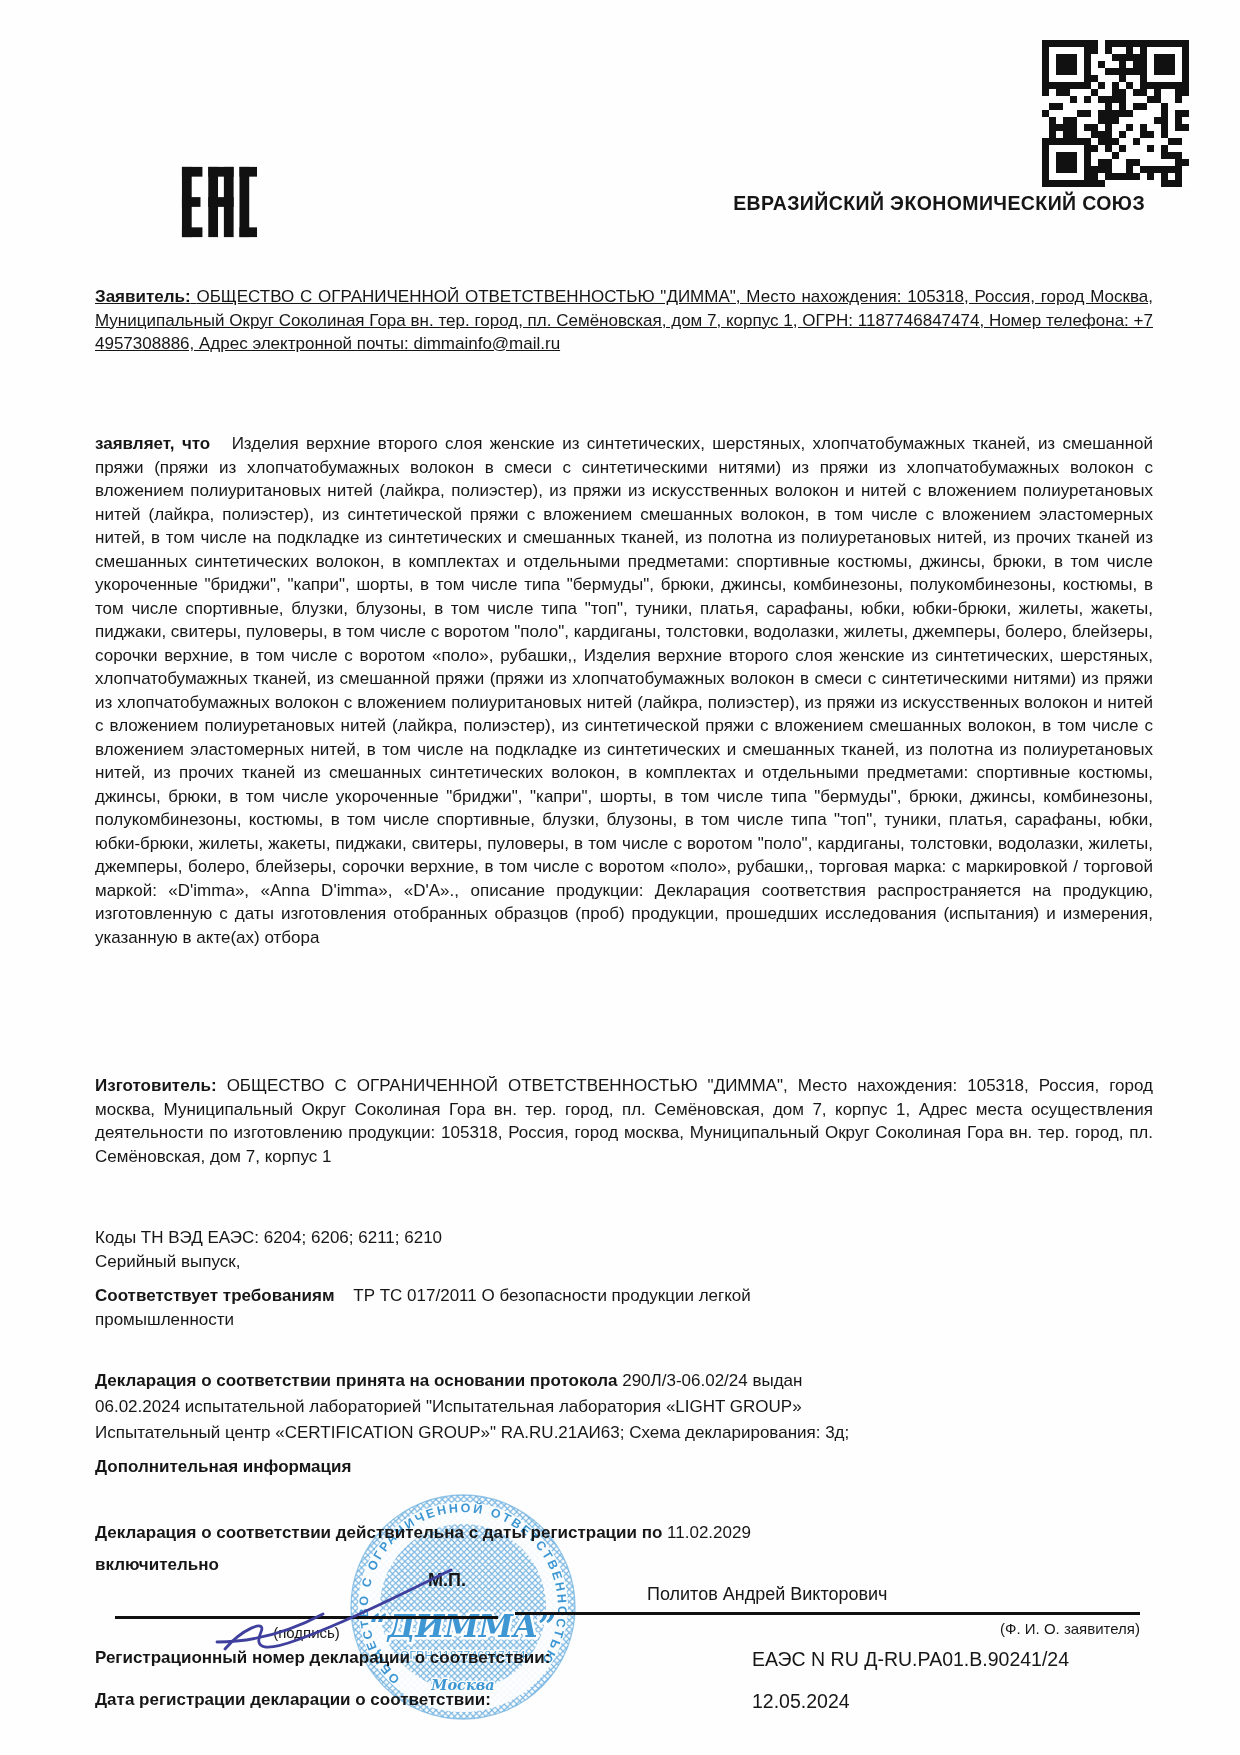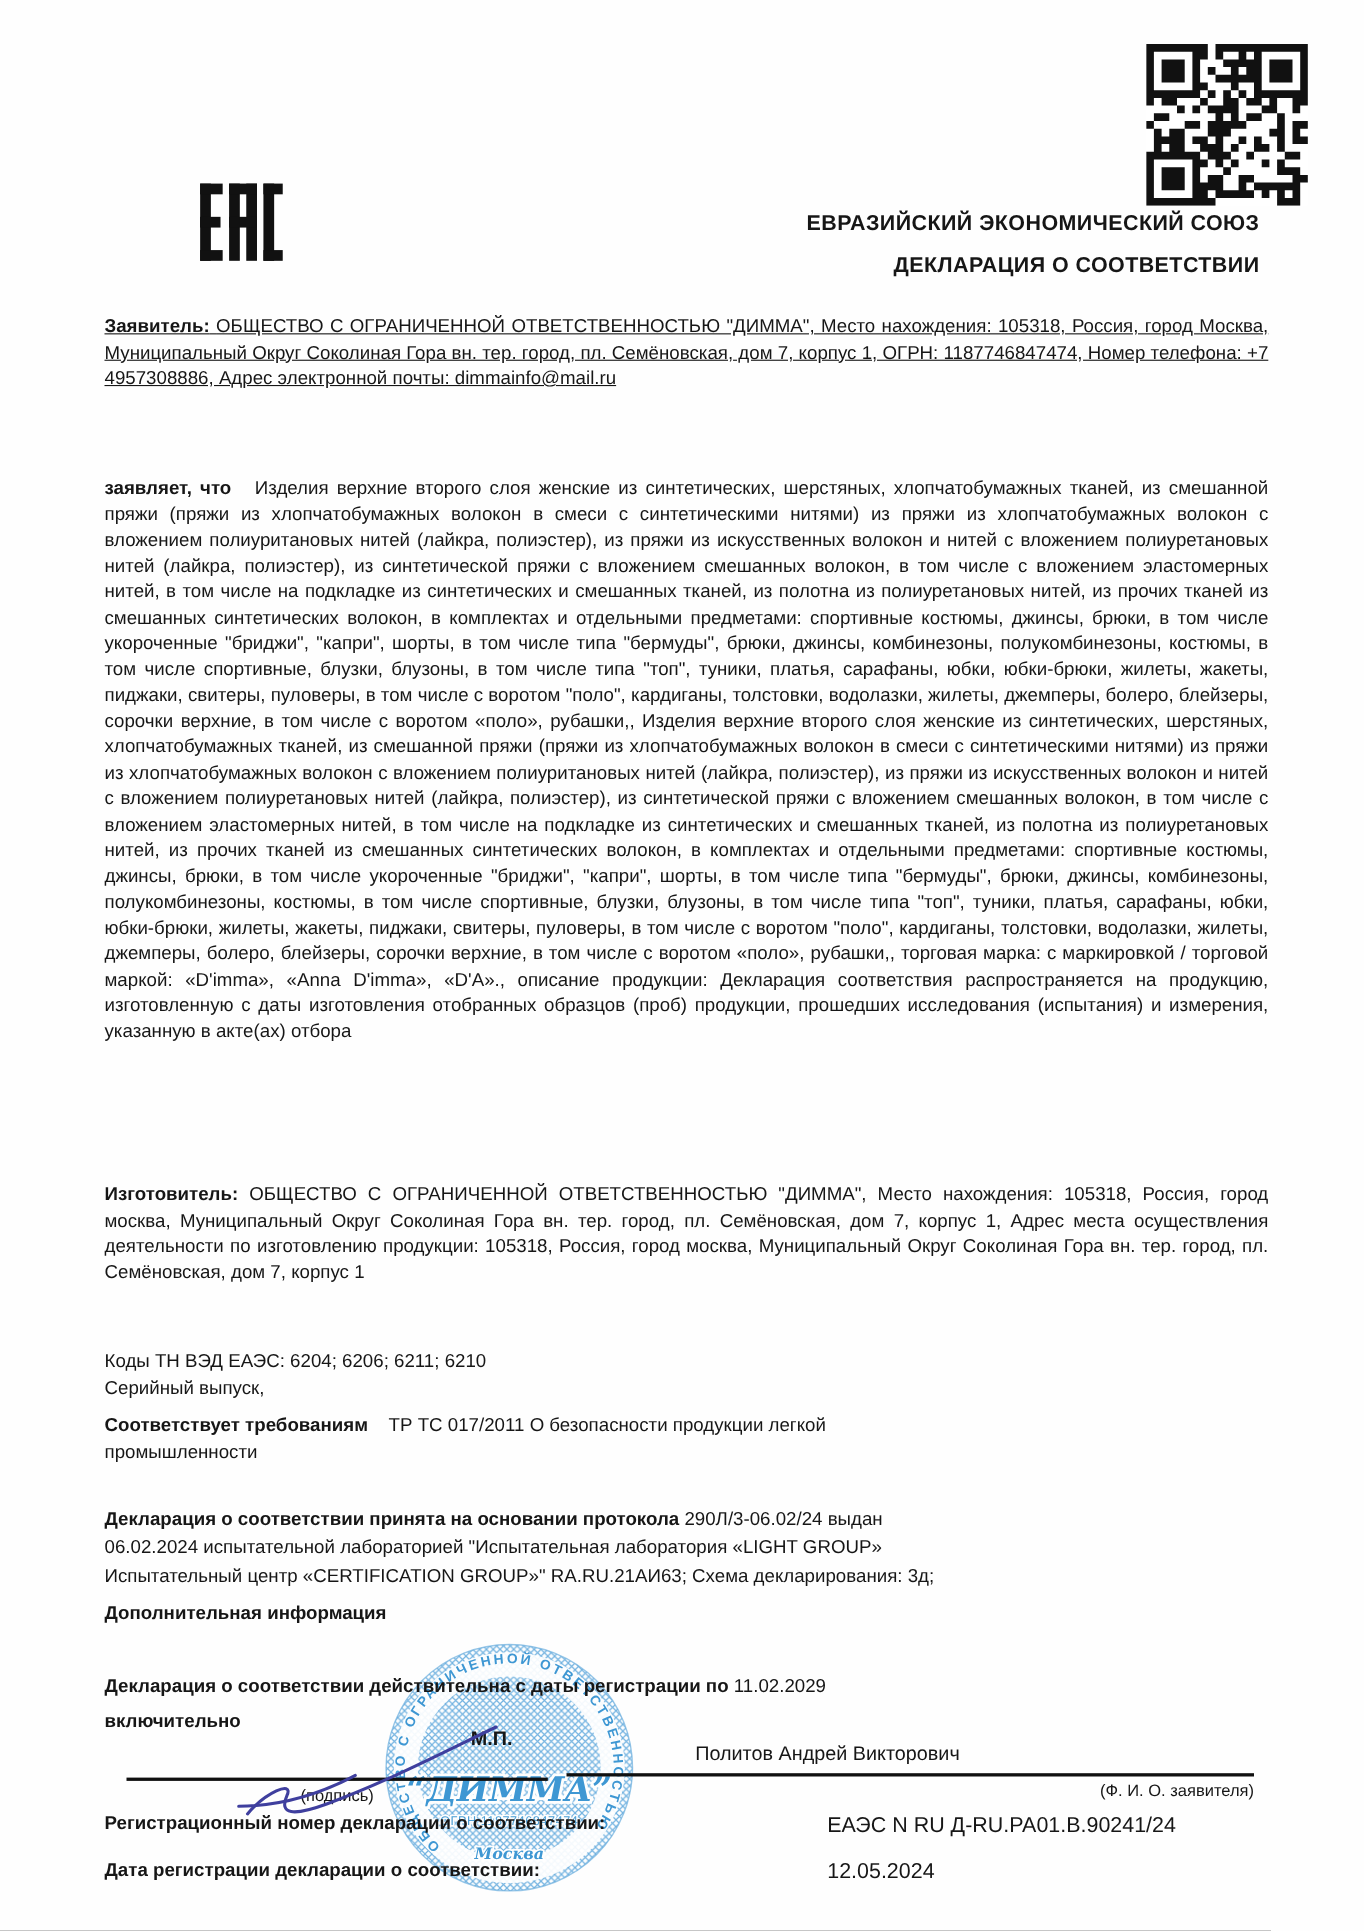--- a/index.html
+++ b/index.html
@@ -42,21 +42,20 @@
       <rect x="61" y="66" width="18" height="10"></rect>
     </g>
   </svg>
 
   <svg class="abs" style="left:1042px;top:40px;z-index:2;" width="147" height="147" viewBox="0 0 147 147">
     <rect width="147" height="147" fill="#ffffff"></rect>
     <path id="qr-grid" fill="#111111" d="M0,0h7v7h-7zM7,0h7v7h-7zM14,0h7v7h-7zM21,0h7v7h-7zM28,0h7v7h-7zM35,0h7v7h-7zM42,0h7v7h-7zM49,0h7v7h-7zM63,0h7v7h-7zM70,0h7v7h-7zM77,0h7v7h-7zM84,0h7v7h-7zM91,0h7v7h-7zM98,0h7v7h-7zM105,0h7v7h-7zM112,0h7v7h-7zM119,0h7v7h-7zM126,0h7v7h-7zM133,0h7v7h-7zM140,0h7v7h-7zM0,7h7v7h-7zM42,7h7v7h-7zM49,7h7v7h-7zM63,7h7v7h-7zM84,7h7v7h-7zM98,7h7v7h-7zM140,7h7v7h-7zM0,14h7v7h-7zM14,14h7v7h-7zM21,14h7v7h-7zM28,14h7v7h-7zM42,14h7v7h-7zM70,14h7v7h-7zM77,14h7v7h-7zM84,14h7v7h-7zM91,14h7v7h-7zM98,14h7v7h-7zM112,14h7v7h-7zM119,14h7v7h-7zM126,14h7v7h-7zM140,14h7v7h-7zM0,21h7v7h-7zM14,21h7v7h-7zM21,21h7v7h-7zM28,21h7v7h-7zM42,21h7v7h-7zM56,21h7v7h-7zM77,21h7v7h-7zM91,21h7v7h-7zM98,21h7v7h-7zM112,21h7v7h-7zM119,21h7v7h-7zM126,21h7v7h-7zM140,21h7v7h-7zM0,28h7v7h-7zM14,28h7v7h-7zM21,28h7v7h-7zM28,28h7v7h-7zM42,28h7v7h-7zM63,28h7v7h-7zM70,28h7v7h-7zM77,28h7v7h-7zM84,28h7v7h-7zM91,28h7v7h-7zM98,28h7v7h-7zM112,28h7v7h-7zM119,28h7v7h-7zM126,28h7v7h-7zM140,28h7v7h-7zM0,35h7v7h-7zM42,35h7v7h-7zM49,35h7v7h-7zM77,35h7v7h-7zM98,35h7v7h-7zM140,35h7v7h-7zM0,42h7v7h-7zM7,42h7v7h-7zM14,42h7v7h-7zM21,42h7v7h-7zM28,42h7v7h-7zM35,42h7v7h-7zM42,42h7v7h-7zM56,42h7v7h-7zM70,42h7v7h-7zM84,42h7v7h-7zM98,42h7v7h-7zM105,42h7v7h-7zM112,42h7v7h-7zM119,42h7v7h-7zM126,42h7v7h-7zM133,42h7v7h-7zM140,42h7v7h-7zM0,49h7v7h-7zM14,49h7v7h-7zM21,49h7v7h-7zM49,49h7v7h-7zM70,49h7v7h-7zM77,49h7v7h-7zM91,49h7v7h-7zM98,49h7v7h-7zM112,49h7v7h-7zM133,49h7v7h-7zM140,49h7v7h-7zM28,56h7v7h-7zM42,56h7v7h-7zM56,56h7v7h-7zM63,56h7v7h-7zM70,56h7v7h-7zM77,56h7v7h-7zM105,56h7v7h-7zM112,56h7v7h-7zM133,56h7v7h-7zM7,63h7v7h-7zM14,63h7v7h-7zM63,63h7v7h-7zM77,63h7v7h-7zM91,63h7v7h-7zM98,63h7v7h-7zM119,63h7v7h-7zM0,70h7v7h-7zM35,70h7v7h-7zM42,70h7v7h-7zM56,70h7v7h-7zM63,70h7v7h-7zM70,70h7v7h-7zM77,70h7v7h-7zM84,70h7v7h-7zM119,70h7v7h-7zM133,70h7v7h-7zM140,70h7v7h-7zM7,77h7v7h-7zM21,77h7v7h-7zM28,77h7v7h-7zM56,77h7v7h-7zM63,77h7v7h-7zM70,77h7v7h-7zM112,77h7v7h-7zM119,77h7v7h-7zM133,77h7v7h-7zM7,84h7v7h-7zM14,84h7v7h-7zM21,84h7v7h-7zM28,84h7v7h-7zM42,84h7v7h-7zM49,84h7v7h-7zM63,84h7v7h-7zM84,84h7v7h-7zM98,84h7v7h-7zM119,84h7v7h-7zM133,84h7v7h-7zM140,84h7v7h-7zM7,91h7v7h-7zM21,91h7v7h-7zM28,91h7v7h-7zM49,91h7v7h-7zM56,91h7v7h-7zM63,91h7v7h-7zM77,91h7v7h-7zM98,91h7v7h-7zM105,91h7v7h-7zM119,91h7v7h-7zM0,98h7v7h-7zM7,98h7v7h-7zM14,98h7v7h-7zM21,98h7v7h-7zM28,98h7v7h-7zM35,98h7v7h-7zM42,98h7v7h-7zM56,98h7v7h-7zM63,98h7v7h-7zM70,98h7v7h-7zM91,98h7v7h-7zM126,98h7v7h-7zM133,98h7v7h-7zM0,105h7v7h-7zM42,105h7v7h-7zM49,105h7v7h-7zM63,105h7v7h-7zM77,105h7v7h-7zM105,105h7v7h-7zM119,105h7v7h-7zM0,112h7v7h-7zM14,112h7v7h-7zM21,112h7v7h-7zM28,112h7v7h-7zM42,112h7v7h-7zM70,112h7v7h-7zM119,112h7v7h-7zM126,112h7v7h-7zM133,112h7v7h-7zM0,119h7v7h-7zM14,119h7v7h-7zM21,119h7v7h-7zM28,119h7v7h-7zM42,119h7v7h-7zM56,119h7v7h-7zM63,119h7v7h-7zM84,119h7v7h-7zM91,119h7v7h-7zM133,119h7v7h-7zM140,119h7v7h-7zM0,126h7v7h-7zM14,126h7v7h-7zM21,126h7v7h-7zM28,126h7v7h-7zM42,126h7v7h-7zM49,126h7v7h-7zM56,126h7v7h-7zM63,126h7v7h-7zM84,126h7v7h-7zM98,126h7v7h-7zM105,126h7v7h-7zM112,126h7v7h-7zM119,126h7v7h-7zM126,126h7v7h-7zM133,126h7v7h-7zM0,133h7v7h-7zM42,133h7v7h-7zM49,133h7v7h-7zM63,133h7v7h-7zM70,133h7v7h-7zM77,133h7v7h-7zM84,133h7v7h-7zM91,133h7v7h-7zM105,133h7v7h-7zM119,133h7v7h-7zM133,133h7v7h-7zM0,140h7v7h-7zM7,140h7v7h-7zM14,140h7v7h-7zM21,140h7v7h-7zM28,140h7v7h-7zM35,140h7v7h-7zM42,140h7v7h-7zM49,140h7v7h-7zM56,140h7v7h-7zM119,140h7v7h-7zM126,140h7v7h-7zM133,140h7v7h-7z"></path>
   </svg>
 
   <div class="abs title center" style="left:95px;top:192px;width:1050px;">ЕВРАЗИЙСКИЙ ЭКОНОМИЧЕСКИЙ СОЮЗ</div>
-  <div class="abs title center" style="left:95px;top:230px;width:1050px;">ДЕКЛАРАЦИЯ О СООТВЕТСТВИИ</div>
 
   <div class="abs para" style="left:95px;top:285px;width:1058px;text-decoration:underline;">
     <span class="lbl">Заявитель:</span>
     <span>ОБЩЕСТВО С ОГРАНИЧЕННОЙ ОТВЕТСТВЕННОСТЬЮ "ДИММА", Место нахождения: 105318, Россия, город Москва, Муниципальный Округ Соколиная Гора вн. тер. город, пл. Семёновская, дом 7, корпус 1, ОГРН: 1187746847474, Номер телефона: +7 4957308886, Адрес электронной почты: dimmainfo@mail.ru</span>
   </div>
 
 
   <div class="abs para" style="left:95px;top:432px;width:1058px;">
     <span class="lbl gap">заявляет, что</span>
     <span>Изделия верхние второго слоя женские из синтетических, шерстяных, хлопчатобумажных тканей, из смешанной пряжи (пряжи из хлопчатобумажных волокон в смеси с синтетическими нитями) из пряжи из хлопчатобумажных волокон с вложением полиуритановых нитей (лайкра, полиэстер), из пряжи из искусственных волокон и нитей с вложением полиуретановых нитей (лайкра, полиэстер), из синтетической пряжи с вложением смешанных волокон, в том числе с вложением эластомерных нитей, в том числе на подкладке из синтетических и смешанных тканей, из полотна из полиуретановых нитей, из прочих тканей из смешанных синтетических волокон, в комплектах и отдельными предметами: спортивные костюмы, джинсы, брюки, в том числе укороченные "бриджи", "капри", шорты, в том числе типа "бермуды", брюки, джинсы, комбинезоны, полукомбинезоны, костюмы, в том числе спортивные, блузки, блузоны, в том числе типа "топ", туники, платья, сарафаны, юбки, юбки-брюки, жилеты, жакеты, пиджаки, свитеры, пуловеры, в том числе с воротом "поло", кардиганы, толстовки, водолазки, жилеты, джемперы, болеро, блейзеры, сорочки верхние, в том числе с воротом «поло», рубашки,, Изделия верхние второго слоя женские из синтетических, шерстяных, хлопчатобумажных тканей, из смешанной пряжи (пряжи из хлопчатобумажных волокон в смеси с синтетическими нитями) из пряжи из хлопчатобумажных волокон с вложением полиуритановых нитей (лайкра, полиэстер), из пряжи из искусственных волокон и нитей с вложением полиуретановых нитей (лайкра, полиэстер), из синтетической пряжи с вложением смешанных волокон, в том числе с вложением эластомерных нитей, в том числе на подкладке из синтетических и смешанных тканей, из полотна из полиуретановых нитей, из прочих тканей из смешанных синтетических волокон, в комплектах и отдельными предметами: спортивные костюмы, джинсы, брюки, в том числе укороченные "бриджи", "капри", шорты, в том числе типа "бермуды", брюки, джинсы, комбинезоны, полукомбинезоны, костюмы, в том числе спортивные, блузки, блузоны, в том числе типа "топ", туники, платья, сарафаны, юбки, юбки-брюки, жилеты, жакеты, пиджаки, свитеры, пуловеры, в том числе с воротом "поло", кардиганы, толстовки, водолазки, жилеты, джемперы, болеро, блейзеры, сорочки верхние, в том числе с воротом «поло», рубашки,, торговая марка: с маркировкой / торговой маркой: «D'imma», «Anna D'imma», «D'A»., описание продукции: Декларация соответствия распространяется на продукцию, изготовленную с даты изготовления отобранных образцов (проб) продукции, прошедших исследования (испытания) и измерения, указанную в акте(ах) отбора</span>
@@ -118,21 +117,21 @@
 
   <div class="abs mp" style="left:428px;top:1570px;">М.П.</div>
 
   <svg class="abs sigwrap" style="left:215px;top:1550px;" width="260" height="120" viewBox="0 0 260 120">
     <g stroke="#3f3f9e" stroke-width="2.8" fill="none" stroke-linecap="round">
       <path d="M10,99 C 26,80 52,68 46,82 C 38,100 52,101 82,90 C 136,70 186,44 236,20"></path>
       <path d="M2,92 C 40,92 74,82 108,64"></path>
     </g>
   </svg>
 
-  <div class="abs fio" style="left:632px;top:1584px;">Политов Андрей Викторович</div>
+  <div class="abs fio" style="left:647px;top:1584px;">Политов Андрей Викторович</div>
 
   <div class="abs sigline" style="left:515px;top:1612px;width:625px;"></div>
   <div class="abs sigline" style="left:115px;top:1616px;width:383px;"></div>
 
   <div class="abs caption" style="left:115px;top:1624px;width:383px;">(подпись)</div>
   <div class="abs caption" style="left:515px;top:1620px;width:625px;text-align:right;">(Ф. И. О. заявителя)</div>
 
   <div class="abs botlabel" style="left:95px;top:1648px;">Регистрационный номер декларации о соответствии:</div>
   <div class="abs botvalue" style="left:752px;top:1648px;">ЕАЭС N RU Д-RU.РА01.В.90241/24</div>
   <div class="abs botlabel" style="left:95px;top:1690px;">Дата регистрации декларации о соответствии:</div>

